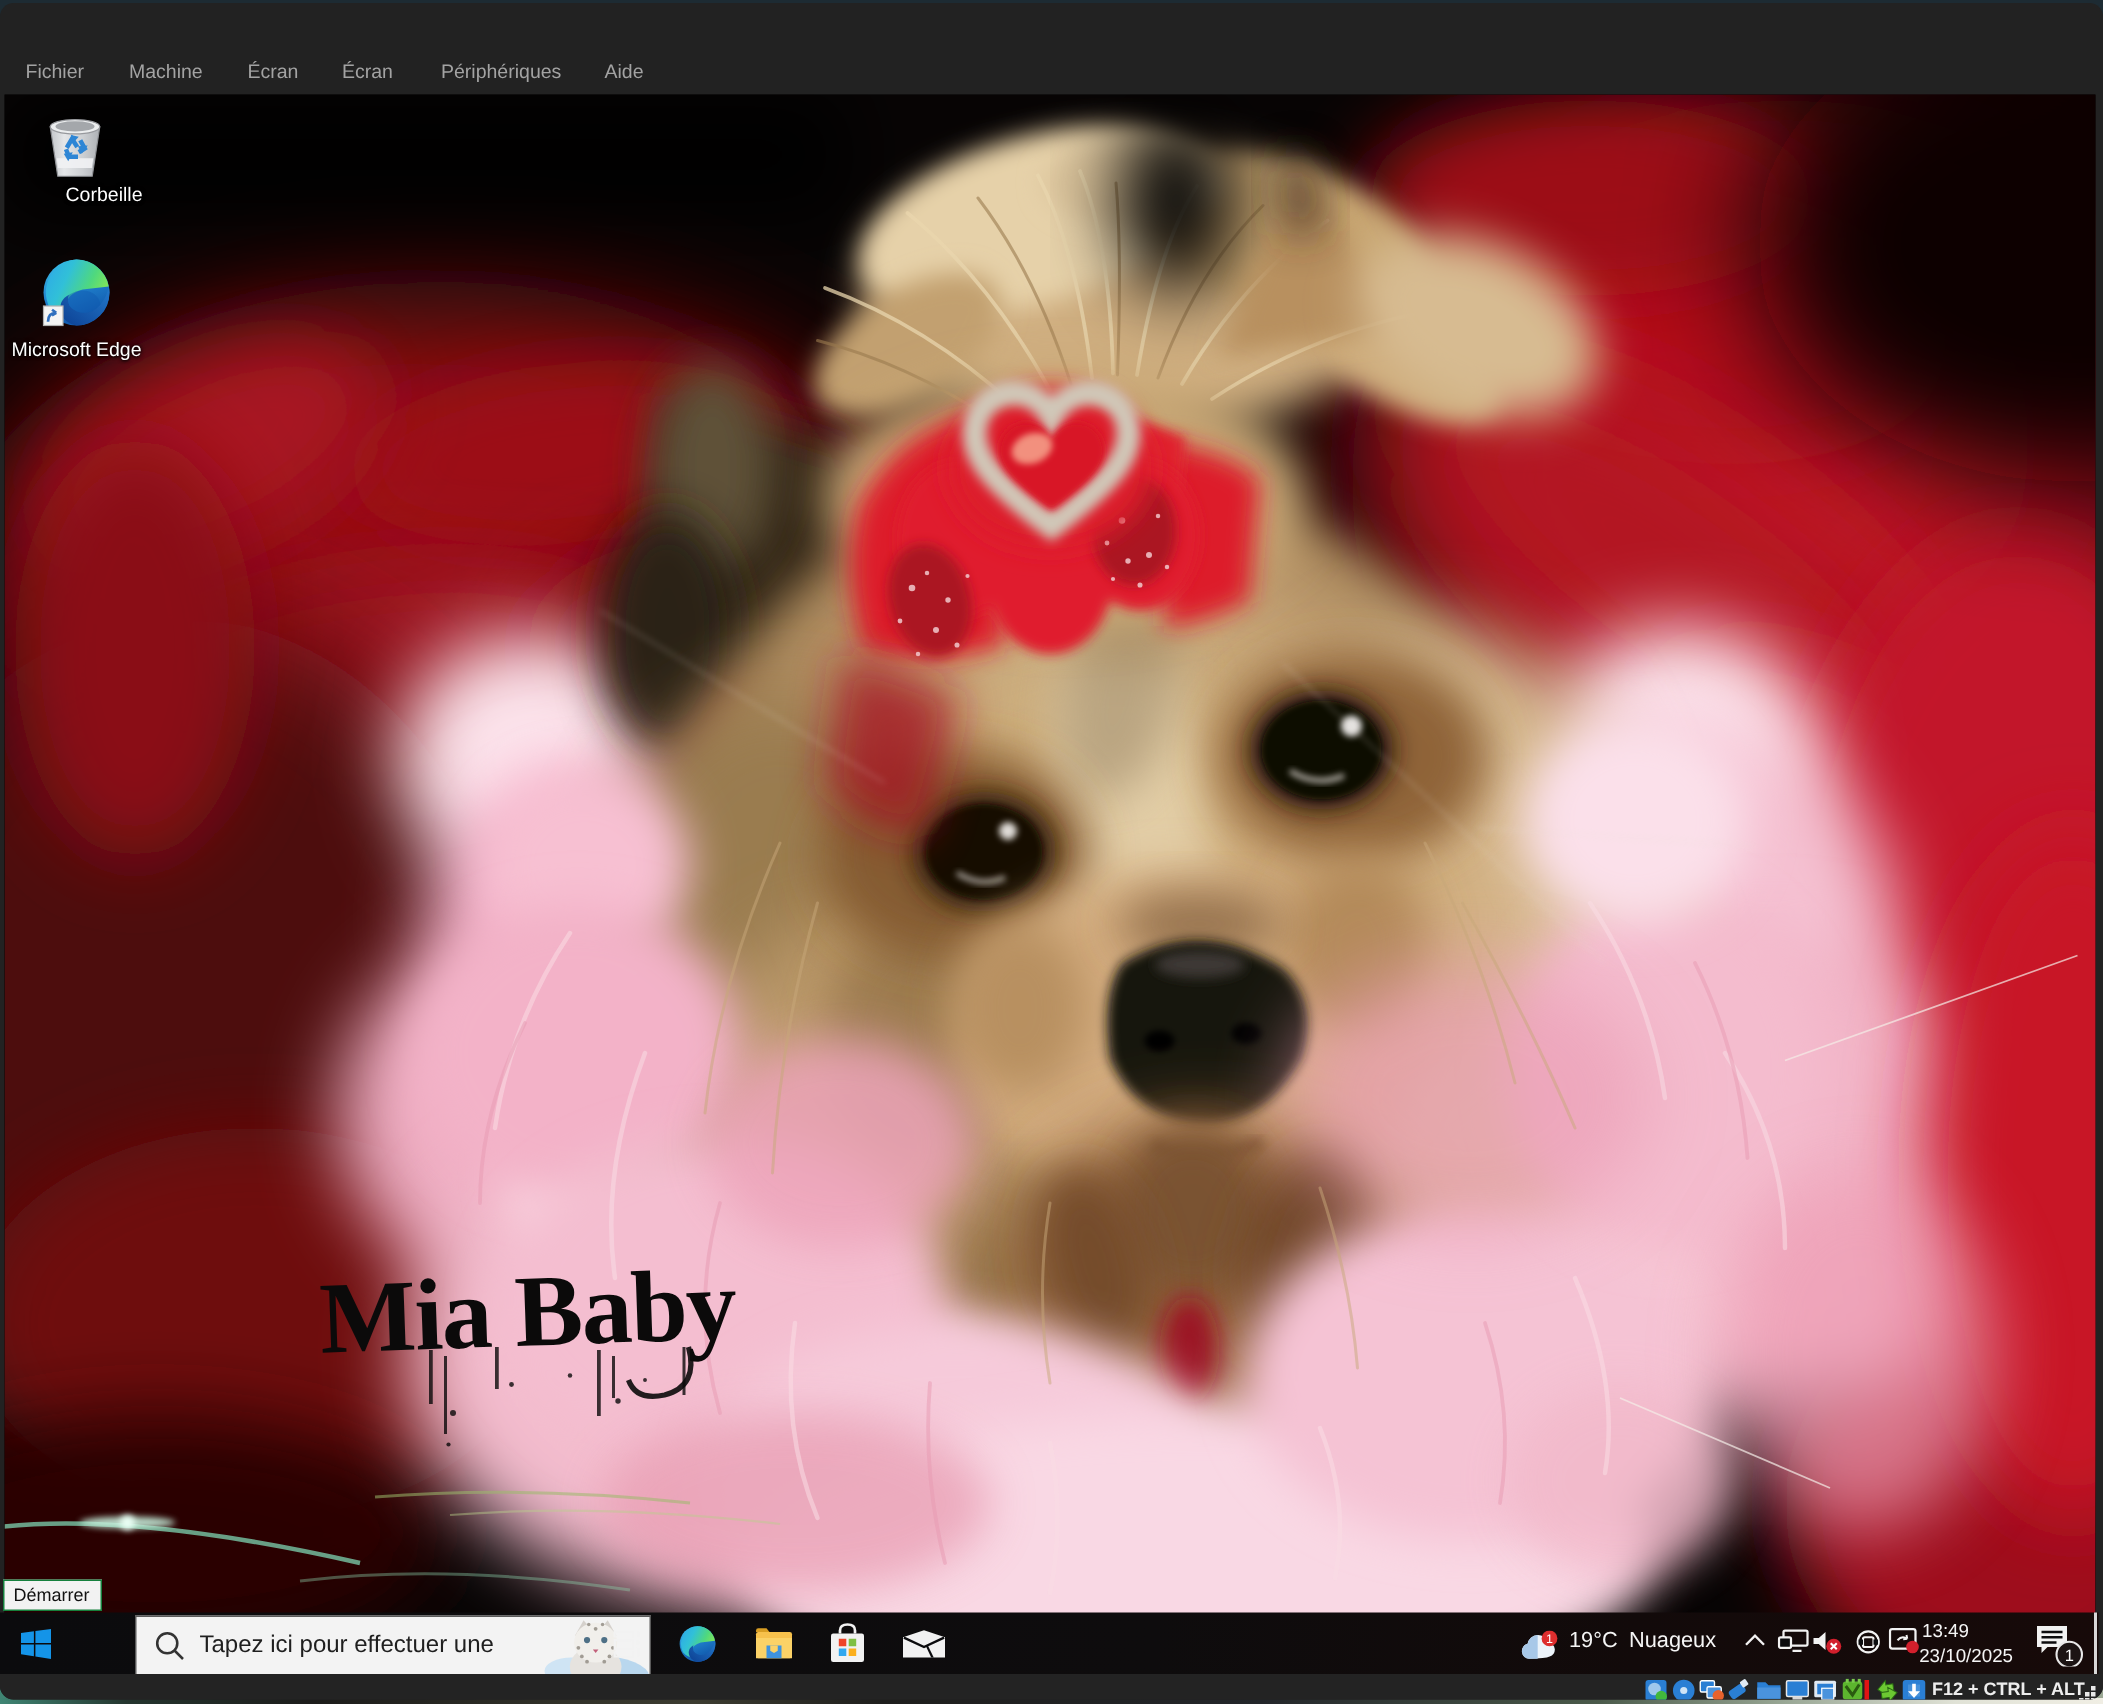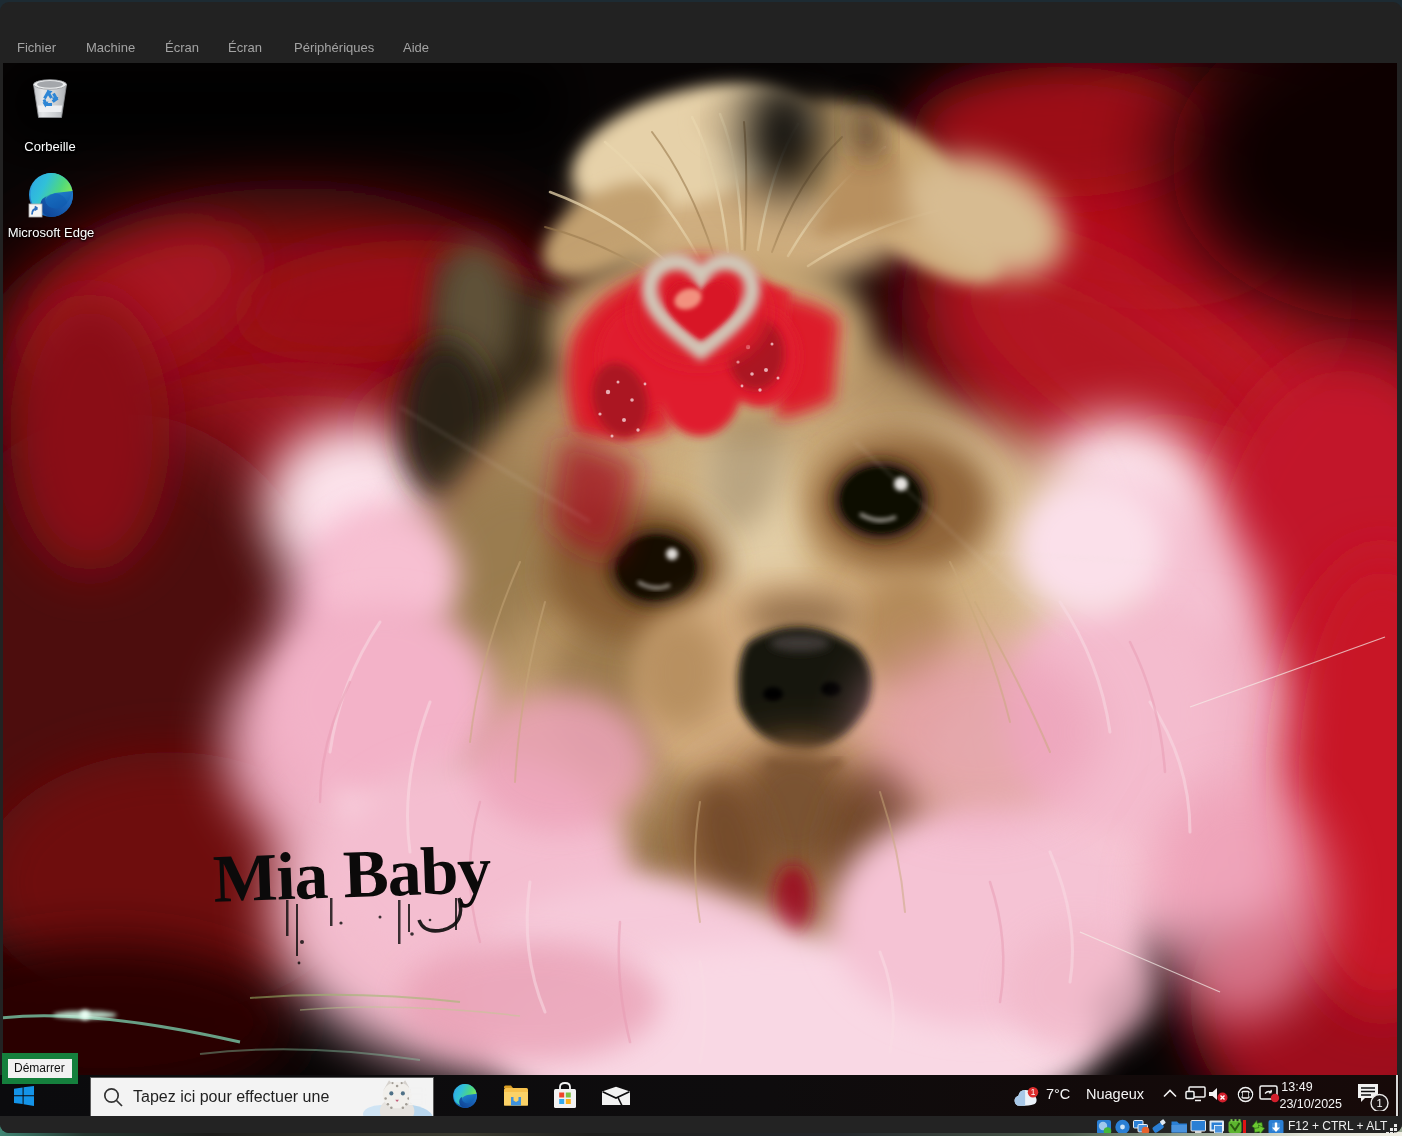--- a/index.html
+++ b/index.html
@@ -17,28 +17,28 @@
   #title{position:absolute;left:32px;top:7px;font-size:13px;color:#9b9b9b;}
   .wbtn{position:absolute;top:0;width:45px;height:30px;color:#c8c8c8;}
   
   #menubar{position:absolute;left:0;top:30px;width:100%;height:31px;background:#222222;font-size:13px;color:#a3a3a3;}
   #menubar span{position:absolute;top:8px;}
   
   #desktop{position:absolute;left:3px;top:61px;width:1394px;height:1014px;background:#050303;overflow:hidden;}
   
   .dico{position:absolute;width:90px;text-align:center;color:#fff;font-size:13px;text-shadow:0 1px 2px #000,0 0 3px #000;}
   
-  #tooltip{position:absolute;left:2px;top:1051px;background:#f2f2f2;border:6px solid #15803d;color:#111;font-size:12px;padding:2px 7px 3px 6px;z-index:5;}
+  #tooltip{position:absolute;left:2px;top:1051px;background:#f2f2f2;border:1px solid #15803d;color:#111;font-size:12px;padding:2px 7px 3px 6px;z-index:5;}
   
   #taskbar{position:absolute;left:0px;top:1073px;width:1399px;height:41px;background:linear-gradient(90deg,#0b0b0d 0%,#0e0c0d 55%,#120a0a 78%,#170a09 100%);}
   #searchbox{position:absolute;left:48px;top:2px;width:344px;height:39px;background:#f3f3f3;border:1px solid #5a5a5a;border-bottom:none;margin-left:42px;}
   #searchtext{position:absolute;left:42px;top:10px;font-size:16px;color:#1f1f1f;}
   
   #statusbar{position:absolute;left:0;top:1114px;width:1402px;height:19px;background:#232323;}
-  #fnkeys{position:absolute;left:1288px;top:3px;color:#ededed;font-size:12px;letter-spacing:0px;}
+  #fnkeys{position:absolute;left:1288px;top:3px;color:#ededed;font-size:12px;letter-spacing:0px;font-weight:bold;}
 </style>
 </head>
 <body>
 <div id="host"></div>
 <div id="hostcorner"></div>
 <div id="hostcornerR"></div>
 <div id="hostbottom"></div>
 <div id="win">
   <div id="menubar">
     <span style="left:17px">Fichier</span>
@@ -327,21 +327,21 @@
           <path d="M16.5 21.5 L20 15.5 L23.5 21"></path>
           <path d="M25.5 16.5 L28.5 22 L24.5 24.5"></path>
           <path d="M24 27.5 L18 27.5 L16 22.5"></path>
         </g>
         <g fill="#2e86d5">
           <path d="M19.2 13 L24.5 14.2 L20.5 18.5 Z"></path>
           <path d="M30.5 20 L26.5 25.5 L24 20.5 Z"></path>
           <path d="M14.5 25.5 L20.5 24.5 L17.5 30.5 Z"></path>
         </g>
       </svg>
-      <div style="margin-top:20px;">Corbeille</div>
+      <div style="margin-top:3px;text-align:right;">Corbeille</div>
     </div>
     <div class="dico" style="left:3px;top:108px;">
       <svg width="48" height="48" viewBox="0 0 48 48" style="display:block;margin:0 auto;">
         <defs>
           <linearGradient id="edg1" x1="0" y1="0" x2="0.4" y2="1">
               <stop offset="0%" stop-color="#3fc8ee"></stop>
               <stop offset="55%" stop-color="#2080cc"></stop>
               <stop offset="100%" stop-color="#1058ac"></stop>
             </linearGradient>
           <linearGradient id="edg2" x1="0" y1="0.1" x2="1" y2="0.55">
@@ -445,21 +445,21 @@
       <path d="M1.6 5.8 L15 12 L28.4 5.8" stroke="#0c0c0e" stroke-width="1.6" fill="none"></path>
       <path d="M17.5 10.8 L21.5 19 L19.8 19 L16.2 11.4 Z" fill="#0c0c0e"></path>
     </svg>
     <g id="tray"></g>
     <svg style="position:absolute;left:1012px;top:12px;" width="28" height="21" viewBox="0 0 30 24">
       <path d="M7.5 21.5 a5.8 5.8 0 0 1 -1.2 -11.4 a8 8 0 0 1 15.6 -0.8 a5.4 5.4 0 0 1 1.2 10.6 Q20 21.5 7.5 21.5 Z" fill="#ecf3fa"></path>
       <path d="M7.5 21.5 a5.8 5.8 0 0 1 -1.2 -11.4 a8 8 0 0 1 7.7 -6.6 l0 18 Z" fill="#a8c8e8"></path>
       <circle cx="23" cy="6" r="6" fill="#dd2e2e"></circle>
       <text x="23" y="9.5" text-anchor="middle" font-size="9.5" fill="#fff" style="font-family:'Liberation Sans',sans-serif">1</text>
     </svg>
-    <div style="position:absolute;left:1046px;top:11px;font-size:14.5px;color:#f5f5f5;">7°C</div>
+    <div style="position:absolute;left:1046px;top:11px;font-size:14.5px;color:#f5f5f5;">19°C</div>
     <div style="position:absolute;left:1086px;top:11px;font-size:14.5px;color:#f5f5f5;text-align:center;">Nuageux</div>
     <svg style="position:absolute;left:1163px;top:14px;" width="14" height="9" viewBox="0 0 14 9">
         <path d="M1 7.5 L7 1.5 L13 7.5" stroke="#f2f2f2" stroke-width="1.6" fill="none"></path>
       </svg>
     <svg style="position:absolute;left:1185px;top:11px;" width="21" height="17" viewBox="0 0 21 17">
       <rect x="4" y="1" width="16" height="10" rx="1" fill="none" stroke="#f2f2f2" stroke-width="1.5"></rect>
       <rect x="1" y="5.5" width="8" height="7" rx="1" fill="#0c0c0e" stroke="#f2f2f2" stroke-width="1.5"></rect>
       <line x1="10" y1="14.5" x2="16" y2="14.5" stroke="#f2f2f2" stroke-width="1.5"></line>
     </svg>
     <svg style="position:absolute;left:1208px;top:11px;" width="20" height="17" viewBox="0 0 20 17">

